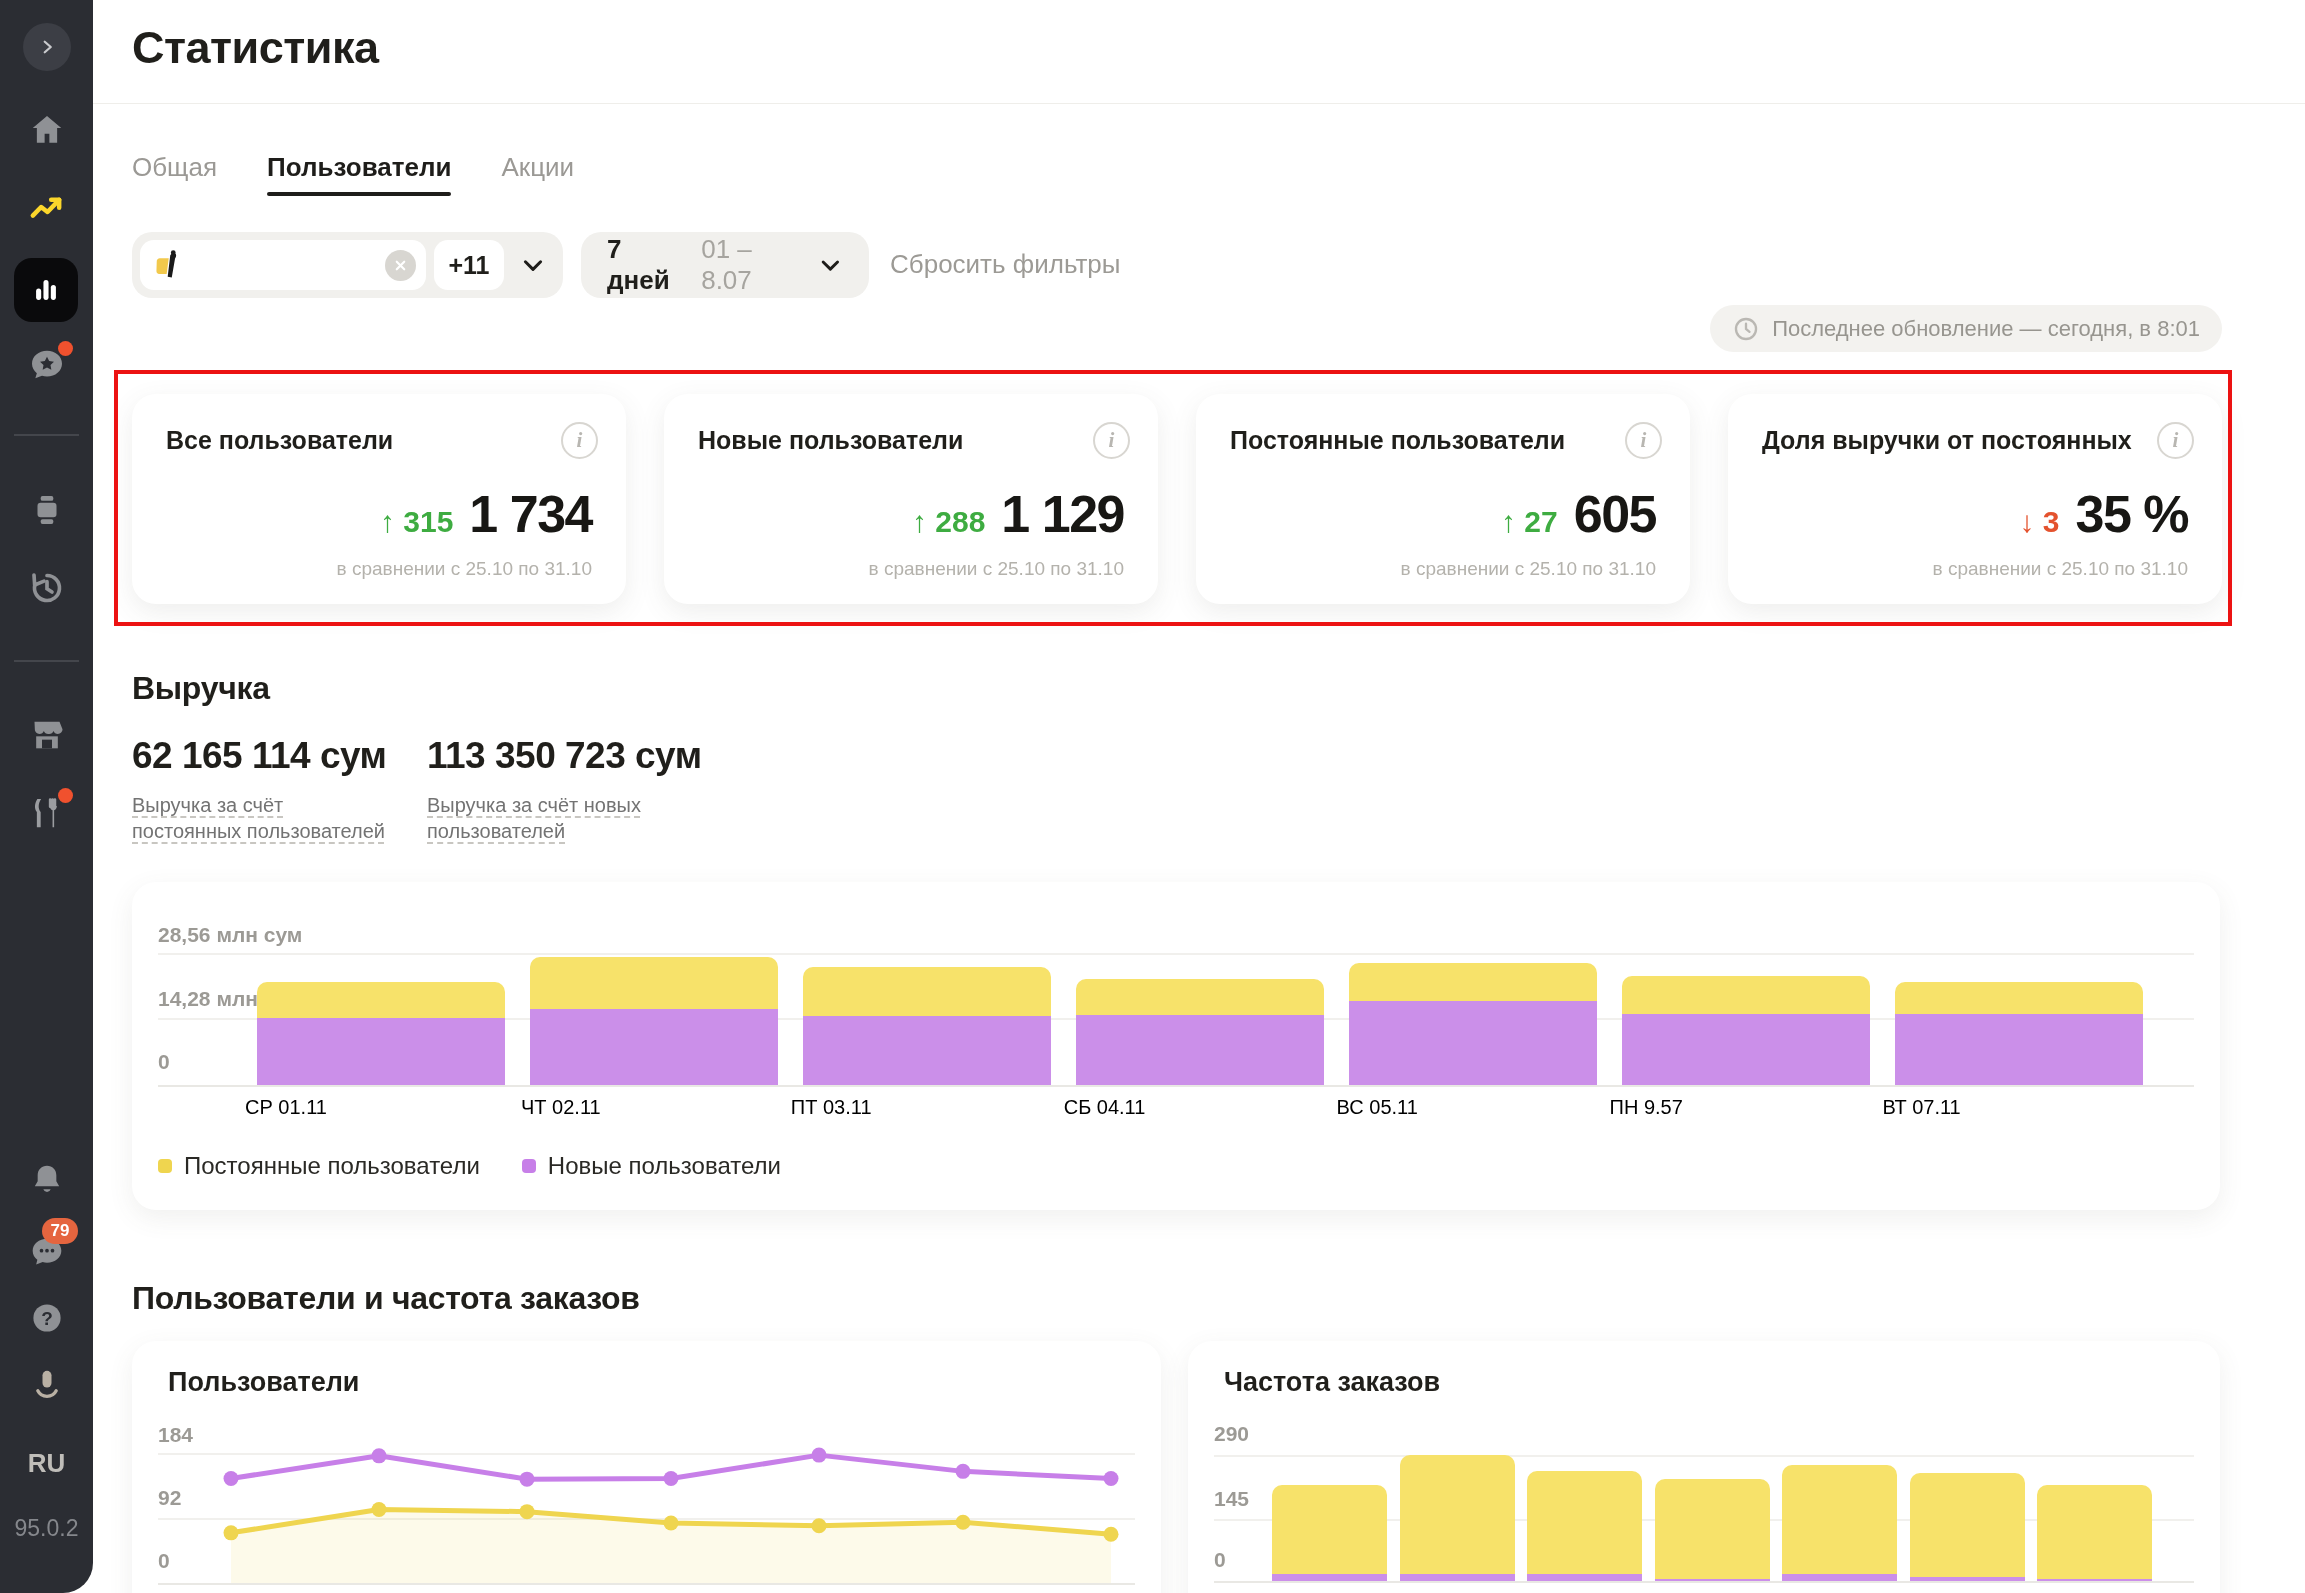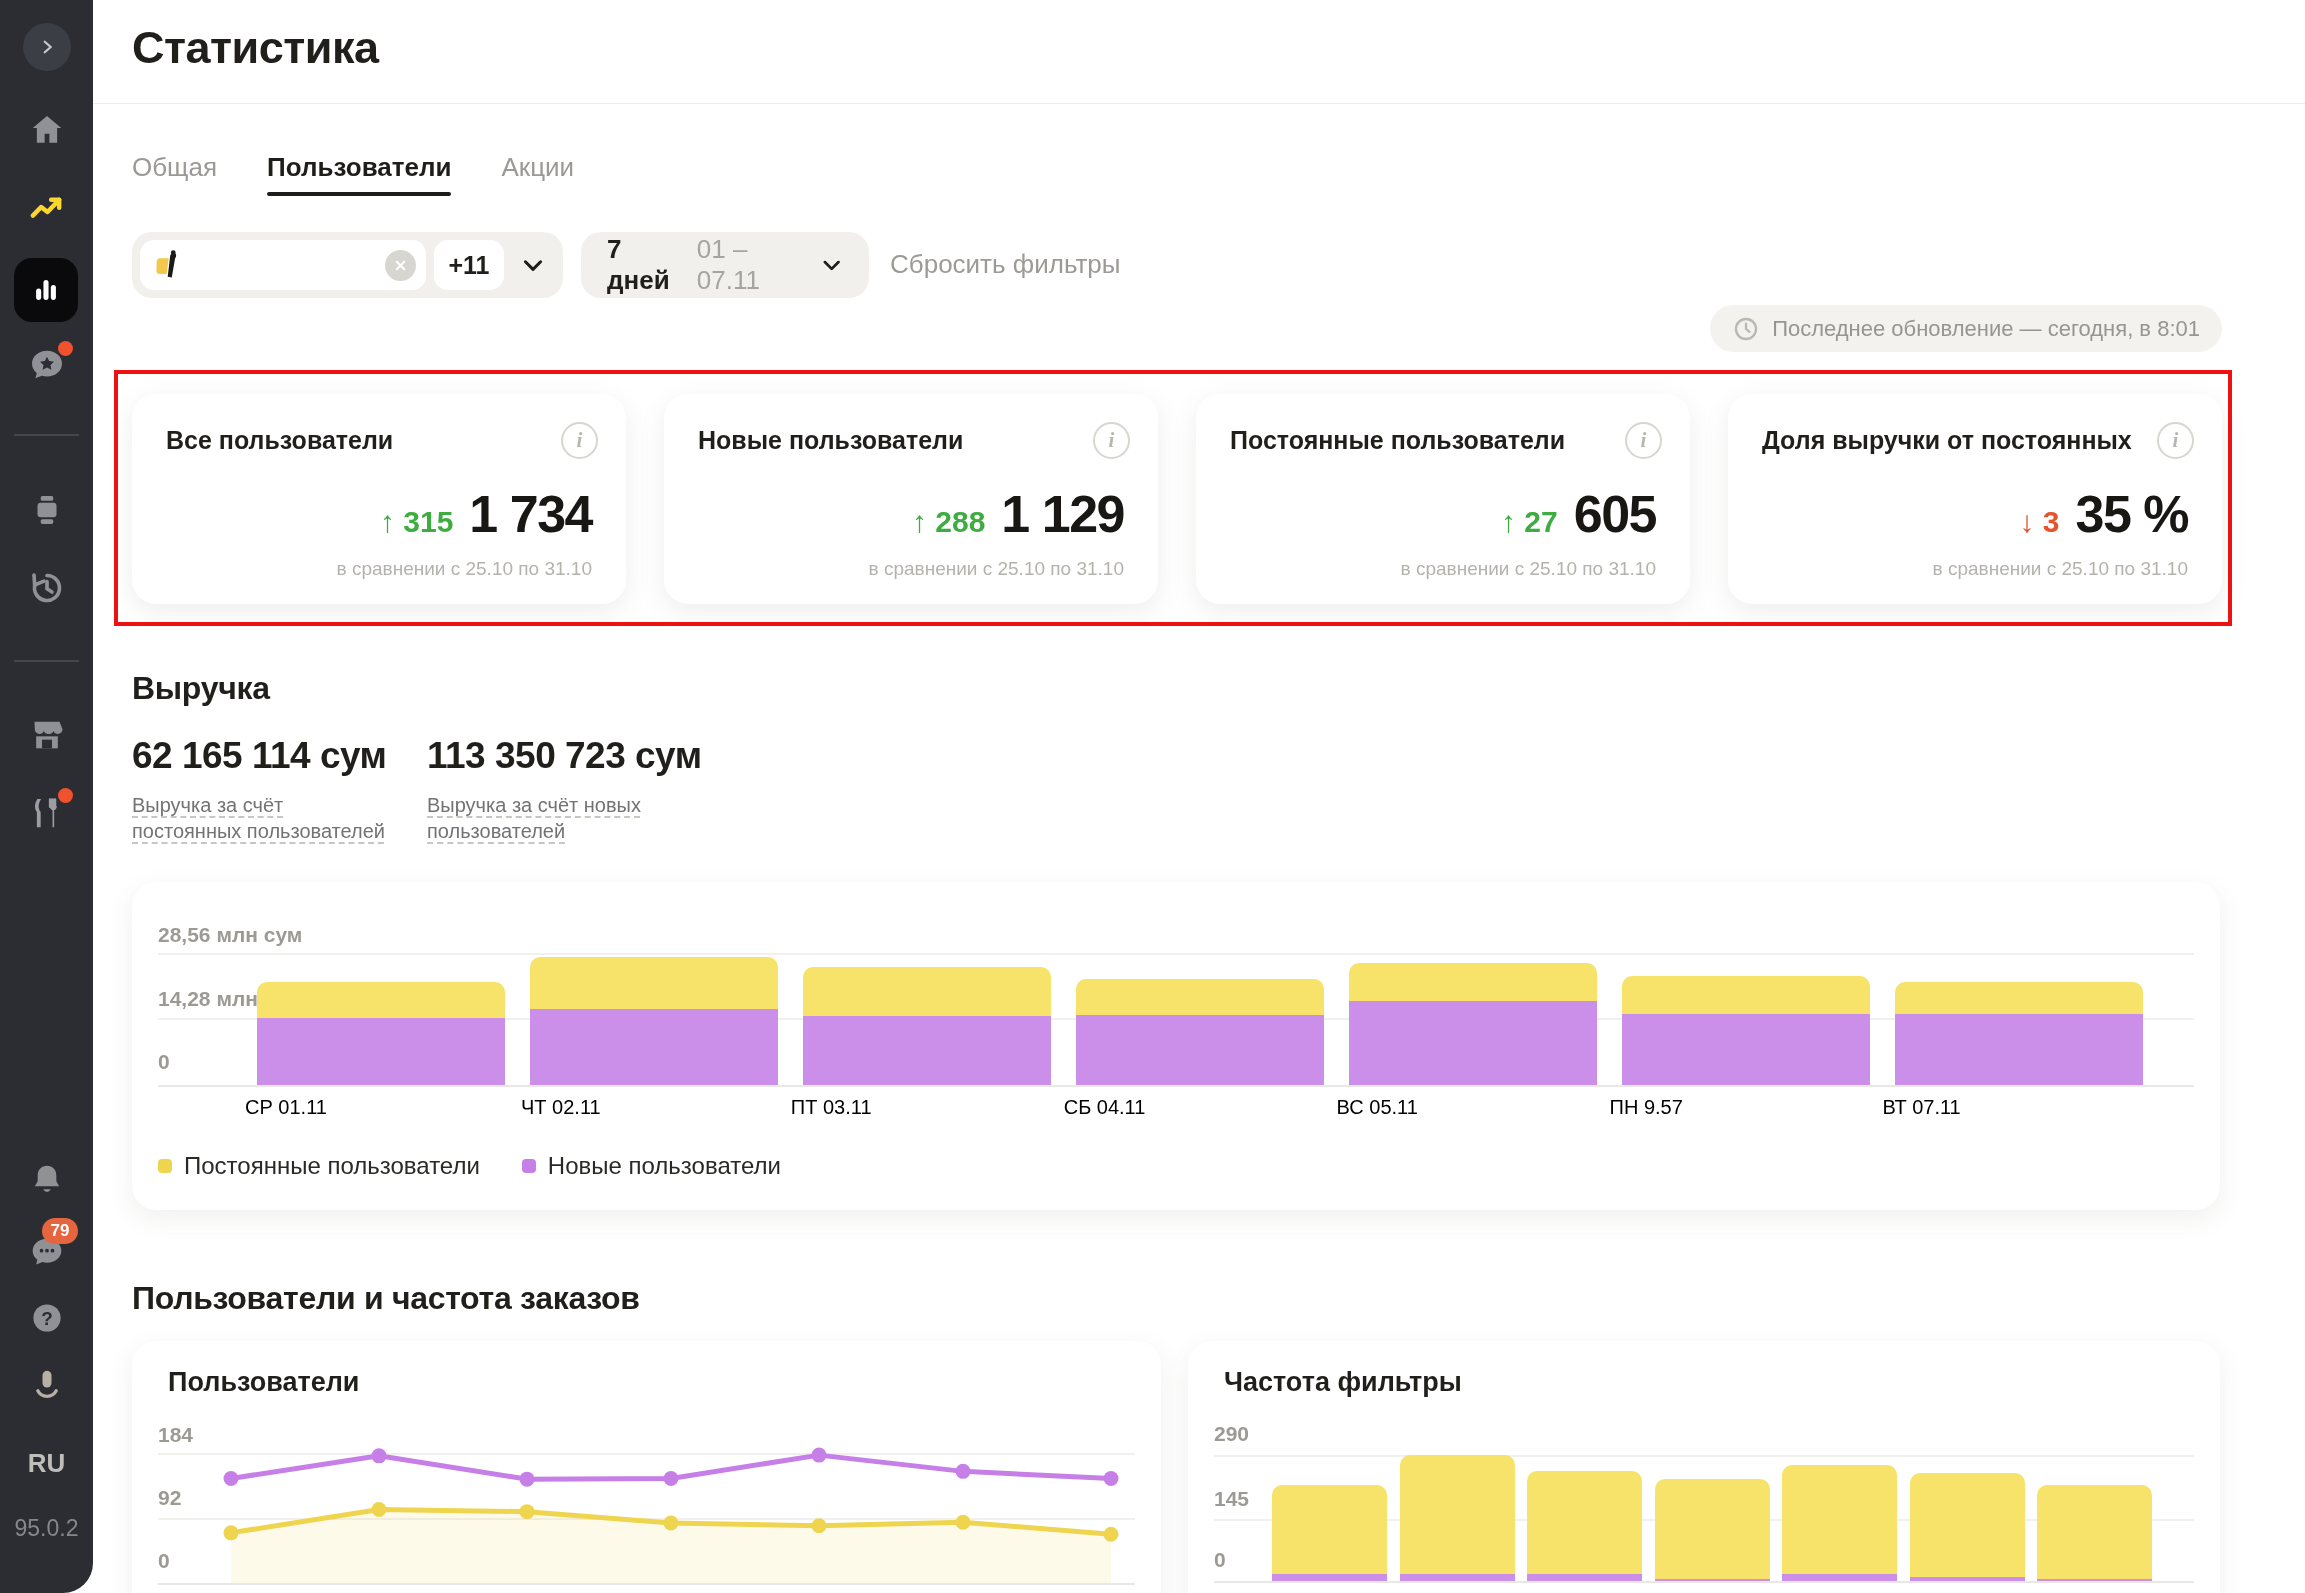--- a/index.html
+++ b/index.html
@@ -222,21 +222,21 @@
     </span>
   </div>
   <span class="chip">+11</span>
   <svg width="26" height="26" viewBox="0 0 24 24" style="margin-left:8px">
       <path d="M5 9l7 7 7-7" fill="none" stroke="#1E1D1A" stroke-width="2.8" stroke-linecap="round" stroke-linejoin="round"></path>
     </svg>
 </div>
 
 <div class="pill period">
   <span class="period-label">7 дней</span>
-  <span class="period-range">01 – 07.11</span>
+  <span class="period-range">01 – 8.07</span>
   <svg width="26" height="26" viewBox="0 0 24 24">
       <path d="M5 9l7 7 7-7" fill="none" stroke="#1E1D1A" stroke-width="2.8" stroke-linecap="round" stroke-linejoin="round"></path>
     </svg>
 </div>
 
 <div class="reset-filters">Сбросить фильтры</div>
 
 <div class="update-badge">
   <svg width="28" height="28" viewBox="0 0 24 24">
     <circle cx="12" cy="12" r="8.6" fill="none" stroke="#BAB8B3" stroke-width="2"></circle>
@@ -376,21 +376,21 @@
       <circle cx="247" cy="114.82608695652173" r="7.5" fill="#C77FE8"></circle>
       <circle cx="395" cy="138.14130434782606" r="7.5" fill="#C77FE8"></circle>
       <circle cx="539" cy="137.43478260869563" r="7.5" fill="#C77FE8"></circle>
       <circle cx="687" cy="114.1195652173913" r="7.5" fill="#C77FE8"></circle>
       <circle cx="831" cy="130.3695652173913" r="7.5" fill="#C77FE8"></circle>
       <circle cx="979" cy="137.43478260869563" r="7.5" fill="#C77FE8"></circle>
     </svg>
 </div>
 
 <div class="chart-card" style="left:1188px; top:1341px; width:1032px; height:300px">
-  <div class="card-title">Частота фильтры</div>
+  <div class="card-title">Частота заказов</div>
   <div class="ytick" style="top:81px">290</div>
   <div class="ytick" style="top:146px">145</div>
   <div class="ytick" style="top:207px">0</div>
   <div class="gridline" style="top:114px"></div>
   <div class="gridline" style="top:178px"></div>
   <div class="gridline axis" style="top:240px"></div>
   <div id="freqBars">
       <div class="bar" style="left: 84.25px; width: 115px; bottom: 60px; height: 95.5862px;">
         <div class="seg-top" style="height: 88.6345px; background: rgb(247, 226, 106);"></div>
         <div style="height: 6.95172px; background: rgb(203, 143, 233);"></div>

